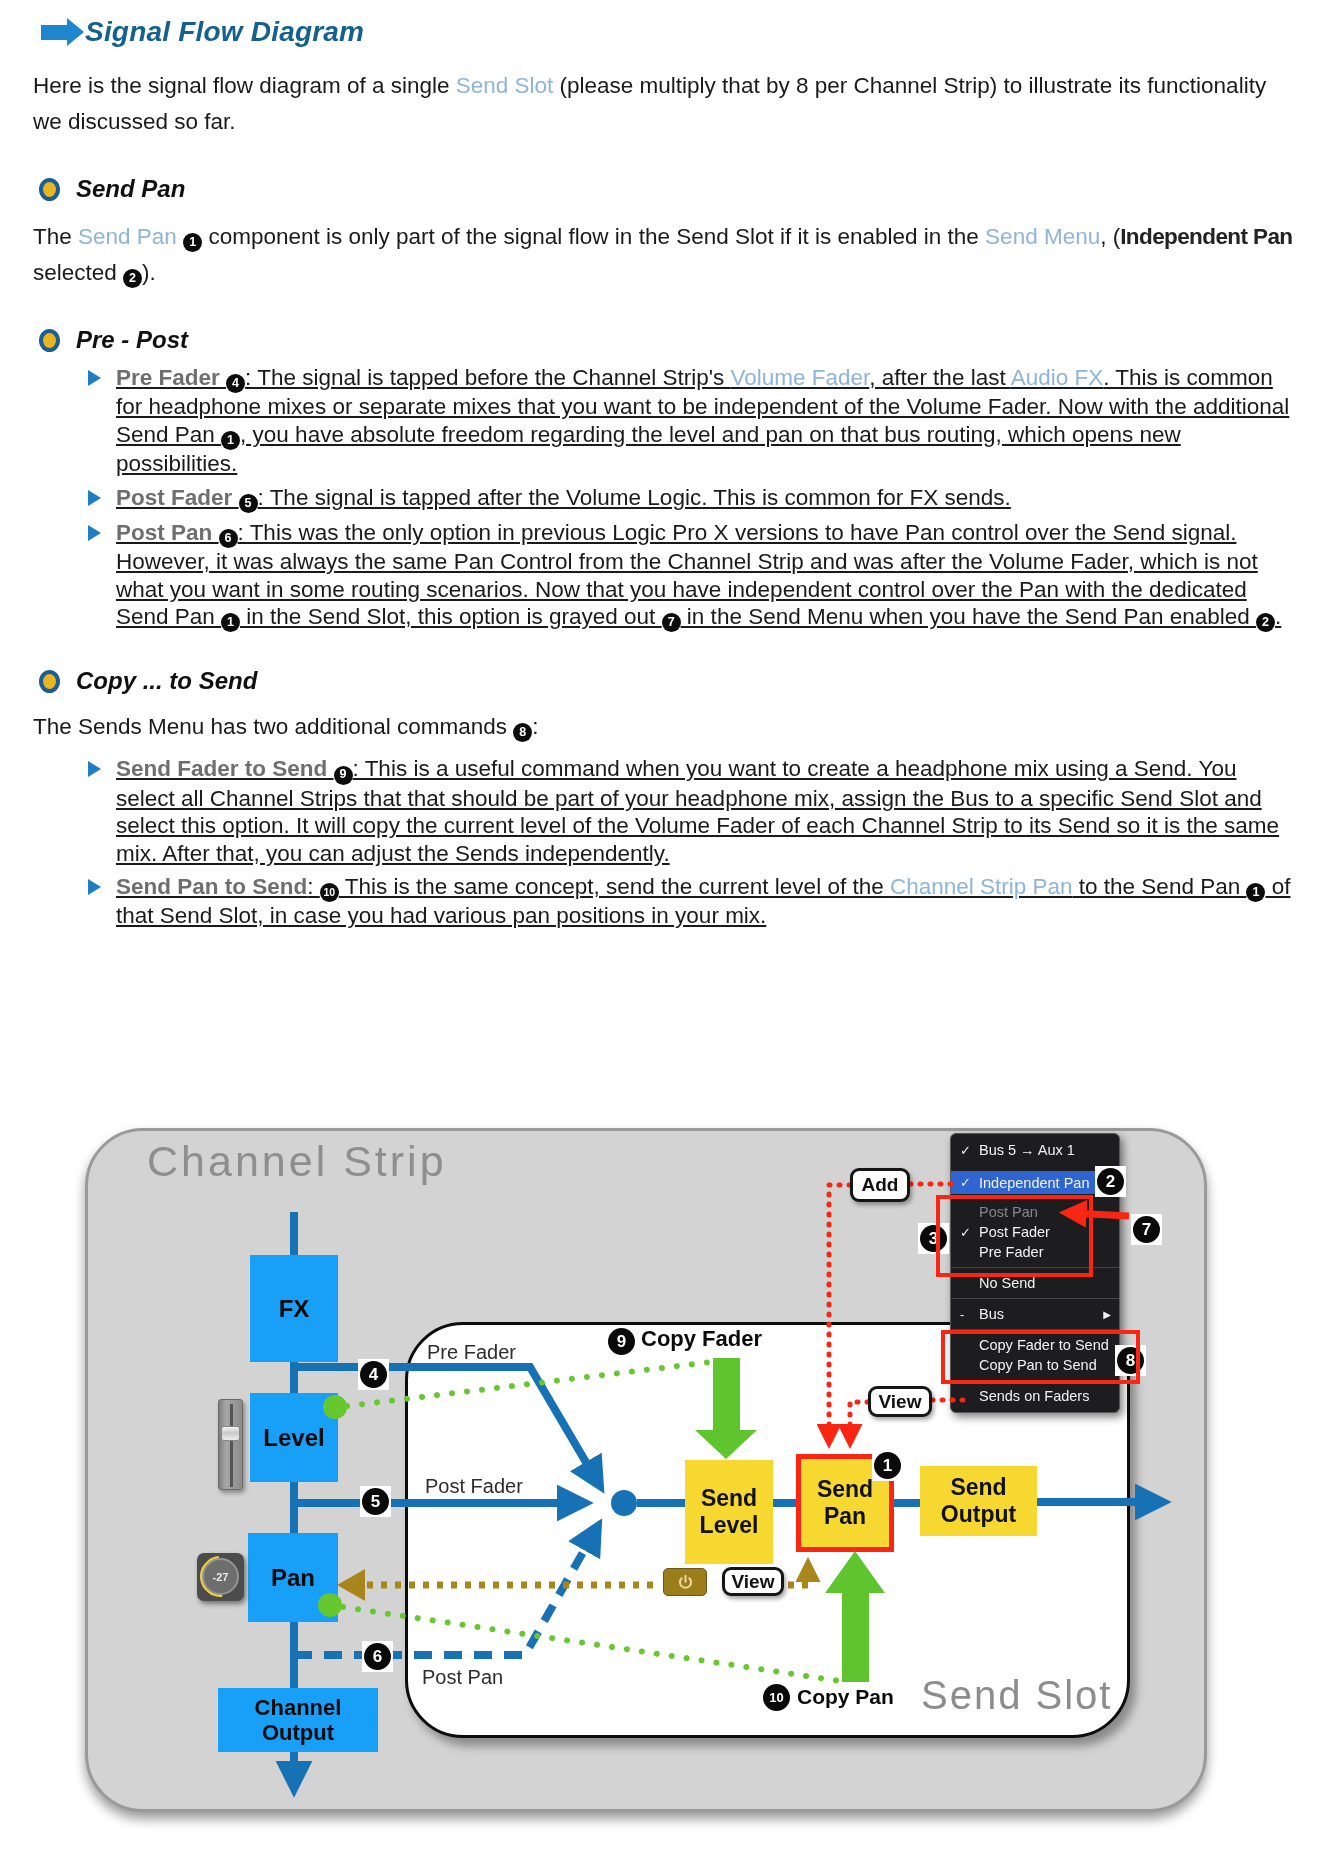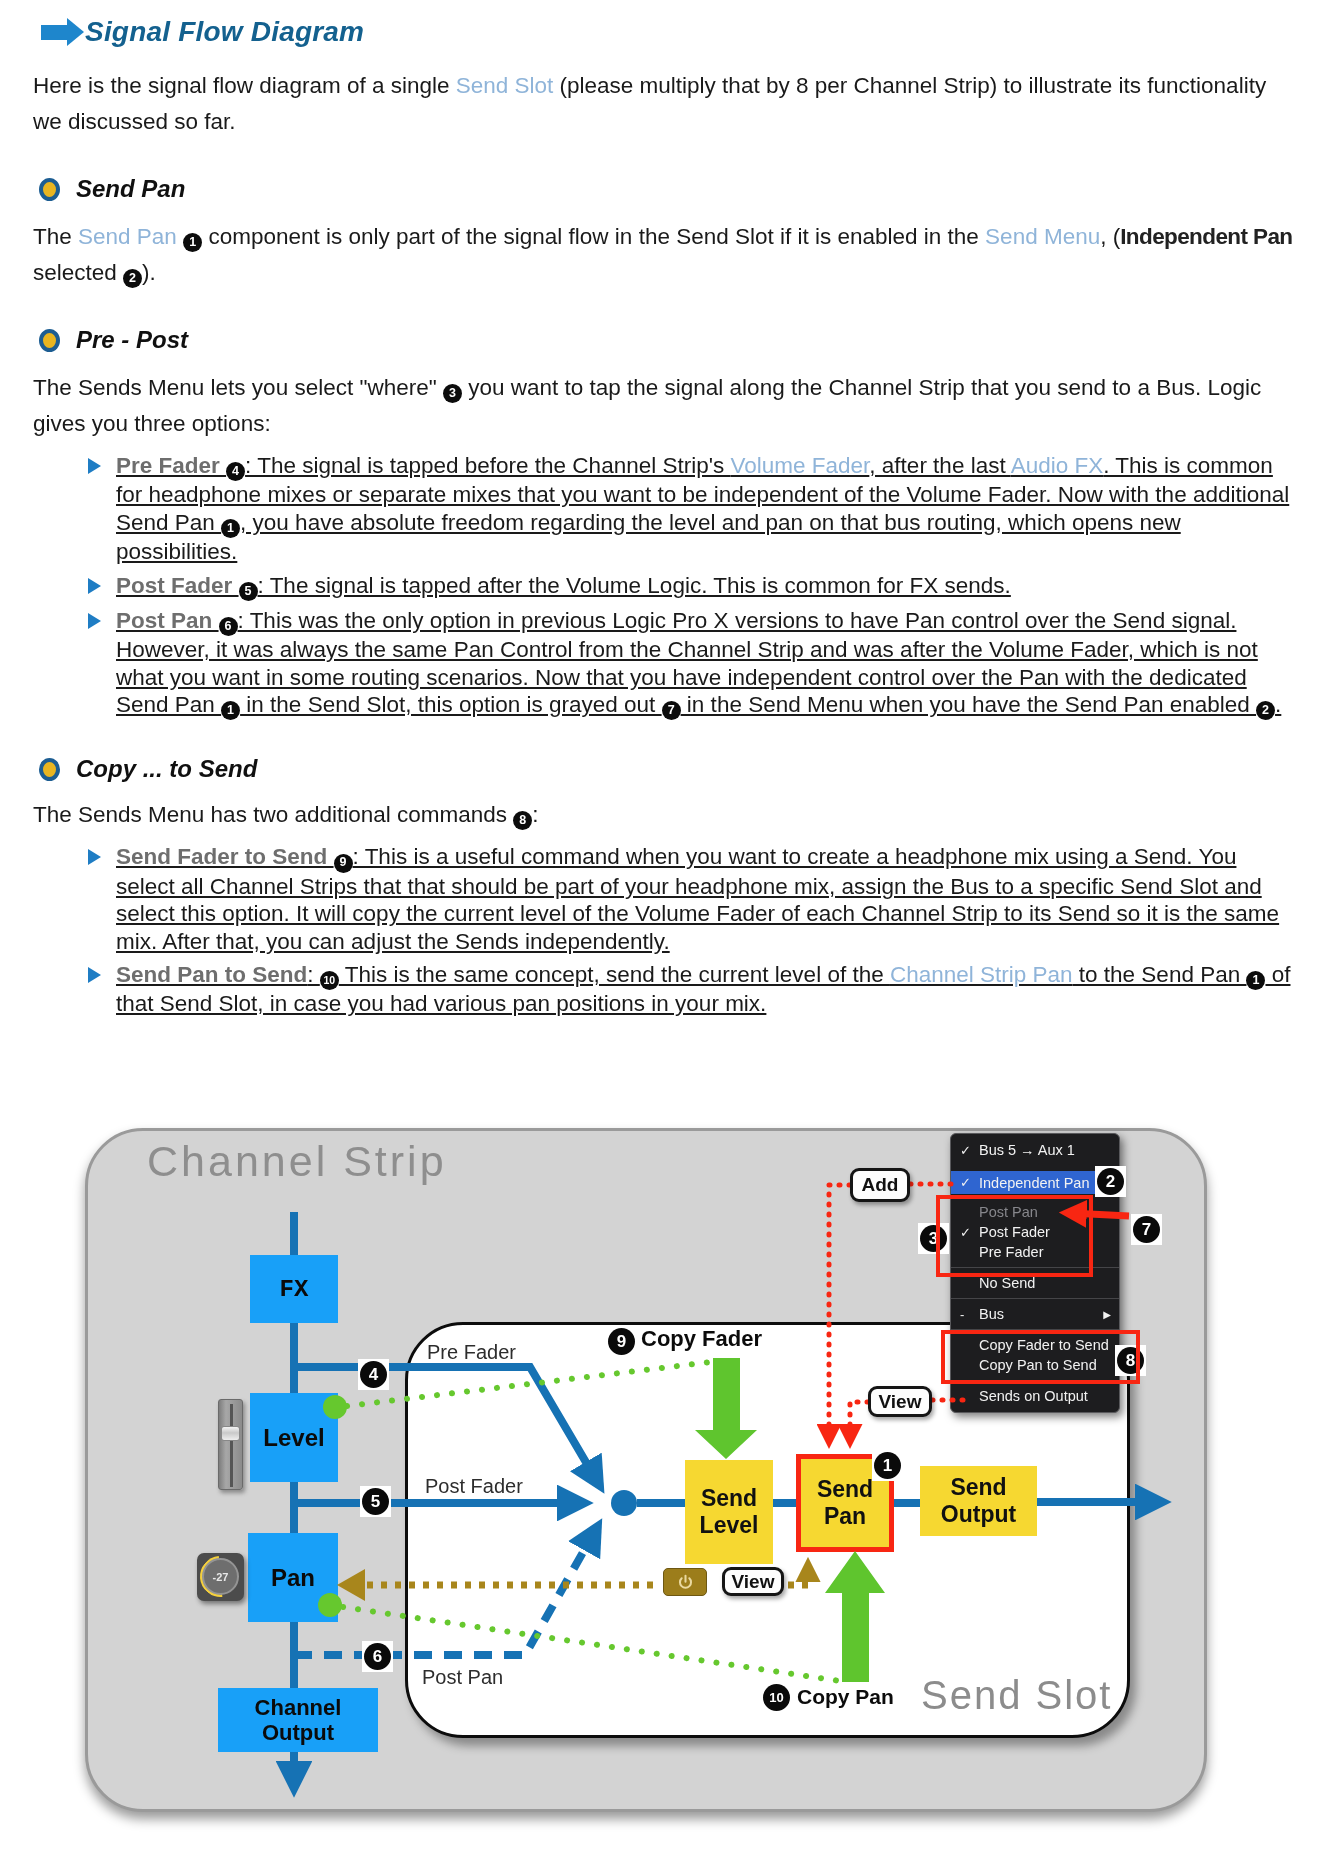--- a/index.html
+++ b/index.html
@@ -110,21 +110,20 @@
   <div class="sec-row">
     <span class="sec-dot"></span>
     <h2>Send Pan</h2>
   </div>
   <p class="body" style="margin-top:16px"><span>The </span><span class="link">Send Pan</span> <span class="ibadge">1</span><span> component is only part of the signal flow in the Send Slot if it is enabled in the </span><span class="link">Send Menu</span><span>, (</span><span class="cond">Independent Pan</span><span> selected </span><span class="ibadge">2</span><span>).</span></p>
 
   <div class="sec-row">
     <span class="sec-dot"></span>
     <h2>Pre - Post</h2>
   </div>
-  <p class="body" style="margin-top:16px"><span>The Sends Menu lets you select "where" </span><span class="ibadge">3</span><span> you want to tap the signal along the Channel Strip that you send to a Bus. Logic gives you three options:</span></p>
 
   <div class="bullets">
     <div class="bullet">
       <span class="tri"></span>
       <div class="btxt"><span class="glead">Pre Fader </span><span class="ibadge">4</span><span>: The signal is tapped before the Channel Strip's </span><span class="link">Volume Fader</span><span>, after the last </span><span class="link">Audio FX</span><span>. This is common for headphone mixes or separate mixes that you want to be independent of the Volume Fader. Now with the additional Send Pan </span><span class="ibadge">1</span><span>, you have absolute freedom regarding the level and pan on that bus routing, which opens new possibilities.</span></div>
     </div>
     <div class="bullet">
       <span class="tri"></span>
       <div class="btxt"><span class="glead">Post Fader </span><span class="ibadge">5</span><span>: The signal is tapped after the Volume Logic. This is common for FX sends.</span></div>
     </div>
@@ -168,21 +167,21 @@
     </defs>
     <path d="M209,97 V668" stroke="#1672b4" stroke-width="8" fill="none" marker-end="url(#mblue)"></path>
     <path d="M209,252 H445 L512,366" stroke="#1672b4" stroke-width="8" fill="none" marker-end="url(#mblue)"></path>
     <path d="M209,388 H494" stroke="#1672b4" stroke-width="8" fill="none" marker-end="url(#mblue)"></path>
     <path d="M209,540 H440 L510,416" stroke="#1672b4" stroke-width="8" fill="none" stroke-dasharray="18 12" marker-end="url(#mblue)"></path>
     <circle cx="539" cy="388" r="13" fill="#1672b4"></circle>
     <path d="M552,388 H952" stroke="#1672b4" stroke-width="8" fill="none"></path>
     <path d="M952,387 H1072" stroke="#1672b4" stroke-width="8" fill="none" marker-end="url(#mblue)"></path>
   </svg>
 
-  <div class="bluebox" style="left:165px;top:140px;width:88px;height:68px;font-family:Liberation Mono, monospace;">
+  <div class="bluebox" style="left:165px;top:140px;width:88px;height:107px;">
       <span>FX</span>
     </div>
   <div class="bluebox" style="left:165px;top:278px;width:88px;height:89px;">
       <span>Level</span>
     </div>
   <div class="bluebox" style="left:163px;top:418px;width:90px;height:89px;">
       <span>Pan</span>
     </div>
   <div class="bluebox" style="left:133px;top:573px;width:160px;height:64px;font-size:22px;line-height:25px;">
       <span>Channel Output</span>
@@ -261,21 +260,21 @@
         <span class="mi-check"></span>
         <span class="mi-label">Copy Fader to Send</span>
       </div>
     <div class="mi">
         <span class="mi-check"></span>
         <span class="mi-label">Copy Pan to Send</span>
       </div>
     <div class="mdiv"></div>
     <div class="mi">
         <span class="mi-check"></span>
-        <span class="mi-label">Sends on Output</span>
+        <span class="mi-label">Sends on Faders</span>
       </div>
   </div>
 
   <svg id="svg-high" class="lines" viewBox="0 0 1122 700">
     <defs>
       <marker id="mred" viewBox="0 0 10 10" refX="6" refY="5" markerWidth="5" markerHeight="5" orient="auto-start-reverse">
         <path d="M0,0L10,5L0,10z" fill="#f82612"></path>
       </marker>
       <marker id="mredbig" viewBox="0 0 10 10" refX="6" refY="5" markerWidth="4" markerHeight="4" orient="auto-start-reverse">
         <path d="M0,0L10,5L0,10z" fill="#f82612"></path>

